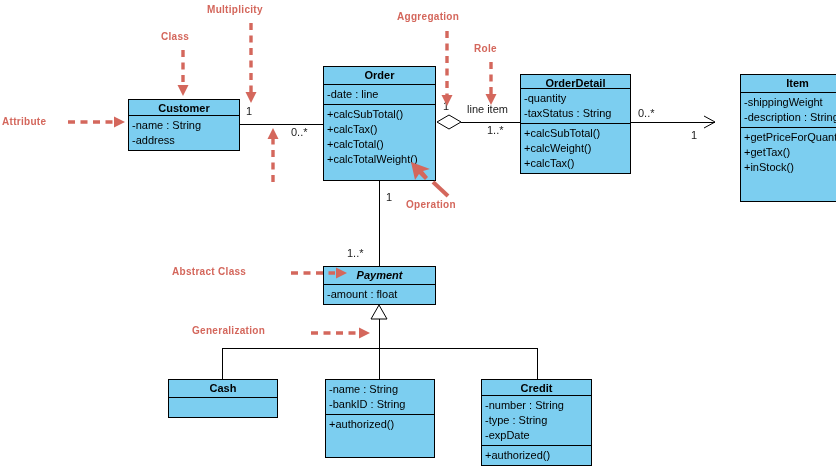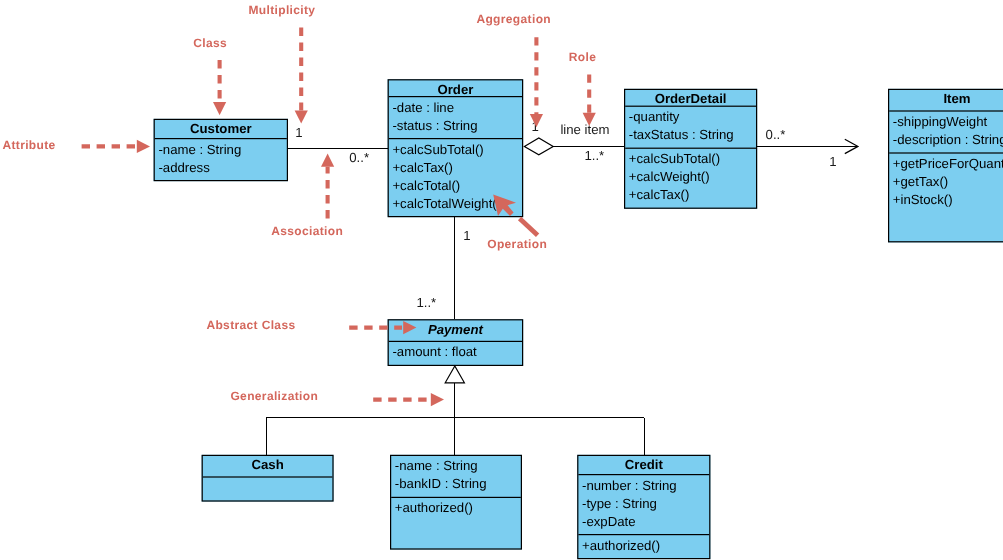--- a/index.html
+++ b/index.html
@@ -40,21 +40,20 @@
     <div class="cmp grow">
       <div class="row">-name : String</div>
       <div class="row">-address</div>
     </div>
   </div>
 
   <div class="uml-class" style="left:323px;top:66px;width:113px;height:115px">
     <div class="uml-title">Order</div>
     <div class="cmp">
       <div class="row">-date : line</div>
-      <div class="row">-status : String</div>
     </div>
     <div class="cmp ops grow">
       <div class="row">+calcSubTotal()</div>
       <div class="row">+calcTax()</div>
       <div class="row">+calcTotal()</div>
       <div class="row">+calcTotalWeight()</div>
     </div>
   </div>
 
   <div class="uml-class" style="left:520px;top:74px;width:111px;height:100px">
@@ -124,21 +123,20 @@
   <div class="edge-label" style="left:638px;top:107px">0..*</div>
   <div class="edge-label" style="left:691px;top:129px">1</div>
   <div class="edge-label" style="left:386px;top:191px">1</div>
   <div class="edge-label" style="left:347px;top:247px">1..*</div>
 
   <div class="annot" style="left:207px;top:1px">Multiplicity</div>
   <div class="annot" style="left:161px;top:28px">Class</div>
   <div class="annot" style="left:397px;top:8px">Aggregation</div>
   <div class="annot" style="left:474px;top:40px">Role</div>
   <div class="annot" style="left:2px;top:113px">Attribute</div>
-  <div class="annot" style="left:226px;top:185px">Association</div>
   <div class="annot" style="left:406px;top:196px">Operation</div>
   <div class="annot" style="left:172px;top:263px">Abstract Class</div>
   <div class="annot" style="left:192px;top:322px">Generalization</div>
 
   <svg class="wires" width="836" height="467" viewBox="0 0 836 467">
 
     <g stroke="#000" stroke-width="1" fill="none" shape-rendering="crispEdges">
       <line x1="240" y1="124" x2="323" y2="124"></line>
       <line x1="461" y1="122" x2="520" y2="122"></line>
       <line x1="631" y1="122" x2="715" y2="122"></line>

